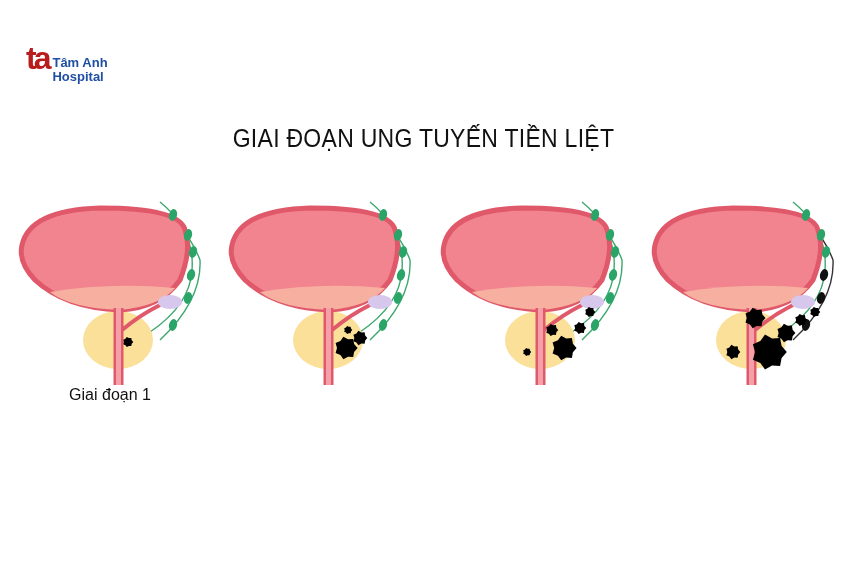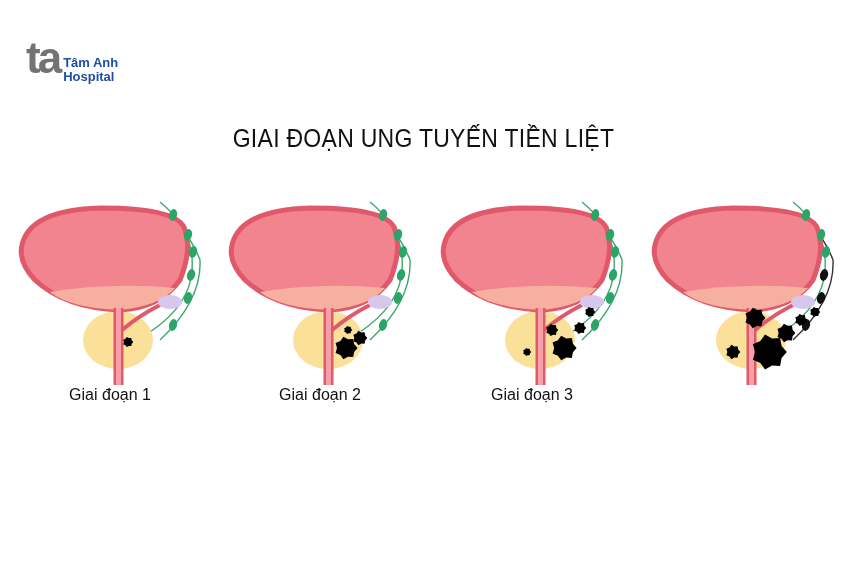--- a/index.html
+++ b/index.html
@@ -1,18 +1,18 @@
 <!DOCTYPE html>
 <html><head>
 <meta charset="utf-8">
 <style>
   html,body{margin:0;padding:0;background:#fff;}
   body{width:847px;height:565px;position:relative;overflow:hidden;font-family:"Liberation Sans","DejaVu Sans",sans-serif;}
   .logo{position:absolute;left:26px;top:32px;display:flex;align-items:center;gap:4px;}
-  .logo-mark{font-weight:900;font-size:44px;color:#737373;letter-spacing:-3px;line-height:30px;font-family:"Liberation Sans",sans-serif;}
+  .logo-mark{font-weight:900;font-size:32px;color:#b91c1c;letter-spacing:-3px;line-height:30px;font-family:"Liberation Sans",sans-serif;}
   .logo-text{display:flex;flex-direction:column;font-weight:700;color:#1f4fa3;font-size:13px;line-height:14px;margin-top:24px;}
   .title{position:absolute;left:0;width:847px;top:124px;text-align:center;font-size:25px;font-weight:400;color:#111;letter-spacing:0.3px;transform:scaleX(0.92);}
   .stages{position:absolute;left:0;top:190px;width:696px;height:200px;}
   .stage{position:absolute;top:0;width:200px;height:220px;}
   .stage svg{position:absolute;left:0;top:0;}
   .label{position:absolute;top:196px;width:200px;text-align:center;font-size:16px;color:#111;}
 </style>
 </head>
 <body>
 
@@ -62,21 +62,20 @@
         <ellipse cx="163" cy="25" rx="4" ry="6" fill="#2aa567" transform="rotate(15 163 25)"></ellipse>
         <ellipse cx="178" cy="45" rx="4" ry="6" fill="#2aa567" transform="rotate(15 178 45)"></ellipse>
         <ellipse cx="183" cy="62" rx="4" ry="6" fill="#2aa567" transform="rotate(15 183 62)"></ellipse>
         <ellipse cx="181" cy="85" rx="4" ry="6" fill="#2aa567" transform="rotate(15 181 85)"></ellipse>
         <ellipse cx="178" cy="108" rx="4" ry="6" fill="#2aa567" transform="rotate(15 178 108)"></ellipse>
         <ellipse cx="163" cy="135" rx="4" ry="6" fill="#2aa567" transform="rotate(15 163 135)"></ellipse>
         <path d="M132.2,140.0L131.0,141.4L130.6,143.3L128.7,143.2L127.1,144.1L126.0,142.6L124.2,141.8L124.7,140.0L124.2,138.2L126.0,137.4L127.1,135.9L128.7,136.8L130.6,136.7L131.0,138.6Z" fill="#000000"></path>
         <path d="M137.6,158.0L134.1,161.9L133.2,167.0L128.0,166.8L123.4,169.3L120.4,165.1L115.6,163.0L117.0,158.0L115.6,153.0L120.4,150.9L123.4,146.7L128.0,149.2L133.2,149.0L134.1,154.1Z" fill="#000000"></path>
         <path d="M147.3,148.0L145.2,150.5L144.6,153.7L141.3,153.6L138.4,155.2L136.4,152.5L133.4,151.2L134.3,148.0L133.4,144.8L136.4,143.5L138.4,140.8L141.3,142.4L144.6,142.3L145.2,145.5Z" fill="#000000"></path>
       </svg>
-    <div class="label">Giai đoạn 2</div>
   </div>
   <div class="stage" id="s2" style="left:432px">
       <svg width="200" height="195" viewBox="0 0 200 195" xmlns="http://www.w3.org/2000/svg">
         <path d="M150 12 Q185 40 182 80 Q180 115 140 142" stroke="#3aa86c" stroke-width="1.4" fill="none"></path>
         <path d="M140 22 Q175 30 190 70 Q192 110 150 150" stroke="#3aa86c" stroke-width="1.4" fill="none"></path>
         <ellipse cx="108" cy="150" rx="35" ry="29" fill="#fbe09a"></ellipse>
         <path d="M12 55 Q20 20 90 18 Q170 18 175 40 Q182 60 170 90 Q150 118 110 120 Q55 118 25 90 Q8 72 12 55Z" fill="#f28490" stroke="#e0596a" stroke-width="5"></path>
         <path d="M40 102 Q100 92 165 98 Q150 116 110 120 Q60 118 40 102Z" fill="#f7b0a0"></path>
         <path d="M105 118 L105 195 M112 118 L112 195" stroke="#e0596a" stroke-width="3" fill="none"></path>
         <rect x="106" y="118" width="5" height="77" fill="#f5a0a8"></rect>
@@ -87,21 +86,20 @@
         <ellipse cx="183" cy="62" rx="4" ry="6" fill="#2aa567" transform="rotate(15 183 62)"></ellipse>
         <ellipse cx="181" cy="85" rx="4" ry="6" fill="#2aa567" transform="rotate(15 181 85)"></ellipse>
         <ellipse cx="178" cy="108" rx="4" ry="6" fill="#2aa567" transform="rotate(15 178 108)"></ellipse>
         <ellipse cx="163" cy="135" rx="4" ry="6" fill="#2aa567" transform="rotate(15 163 135)"></ellipse>
         <path d="M126.3,140.0L124.4,142.1L123.9,144.9L121.1,144.8L118.6,146.1L116.9,143.8L114.3,142.7L115.1,140.0L114.3,137.3L116.9,136.2L118.6,133.9L121.1,135.2L123.9,135.1L124.4,137.9Z" fill="#000000"></path>
         <path d="M99.2,162.0L98.0,163.4L97.6,165.3L95.7,165.2L94.1,166.1L93.0,164.6L91.2,163.8L91.7,162.0L91.2,160.2L93.0,159.4L94.1,157.9L95.7,158.8L97.6,158.7L98.0,160.6Z" fill="#000000"></path>
         <path d="M144.6,158.0L140.9,162.3L139.9,167.9L134.2,167.6L129.2,170.3L125.9,165.7L120.6,163.5L122.2,158.0L120.6,152.5L125.9,150.3L129.2,145.7L134.2,148.4L139.9,148.1L140.9,153.7Z" fill="#000000"></path>
         <path d="M154.3,138.0L152.4,140.1L151.9,142.9L149.1,142.8L146.6,144.1L144.9,141.8L142.3,140.7L143.1,138.0L142.3,135.3L144.9,134.2L146.6,131.9L149.1,133.2L151.9,133.1L152.4,135.9Z" fill="#000000"></path>
         <path d="M163.3,122.0L161.7,123.8L161.3,126.1L158.9,126.0L156.8,127.1L155.4,125.2L153.3,124.3L153.9,122.0L153.3,119.7L155.4,118.8L156.8,116.9L158.9,118.0L161.3,117.9L161.7,120.2Z" fill="#000000"></path>
       </svg>
-    <div class="label">Giai đoạn 3</div>
   </div>
   <div class="stage" id="s3" style="left:643px">
       <svg width="200" height="195" viewBox="0 0 200 195" xmlns="http://www.w3.org/2000/svg">
         <path d="M150 12 Q185 40 182 80 Q180 115 140 142" stroke="#3aa86c" stroke-width="1.4" fill="none"></path>
         <path d="M140 22 Q175 30 190 70 Q192 110 150 150" stroke="#333" stroke-width="1.4" fill="none"></path>
         <ellipse cx="108" cy="150" rx="35" ry="29" fill="#fbe09a"></ellipse>
         <path d="M12 55 Q20 20 90 18 Q170 18 175 40 Q182 60 170 90 Q150 118 110 120 Q55 118 25 90 Q8 72 12 55Z" fill="#f28490" stroke="#e0596a" stroke-width="5"></path>
         <path d="M40 102 Q100 92 165 98 Q150 116 110 120 Q60 118 40 102Z" fill="#f7b0a0"></path>
         <path d="M105 118 L105 195 M112 118 L112 195" stroke="#e0596a" stroke-width="3" fill="none"></path>
         <rect x="106" y="118" width="5" height="77" fill="#f5a0a8"></rect>

